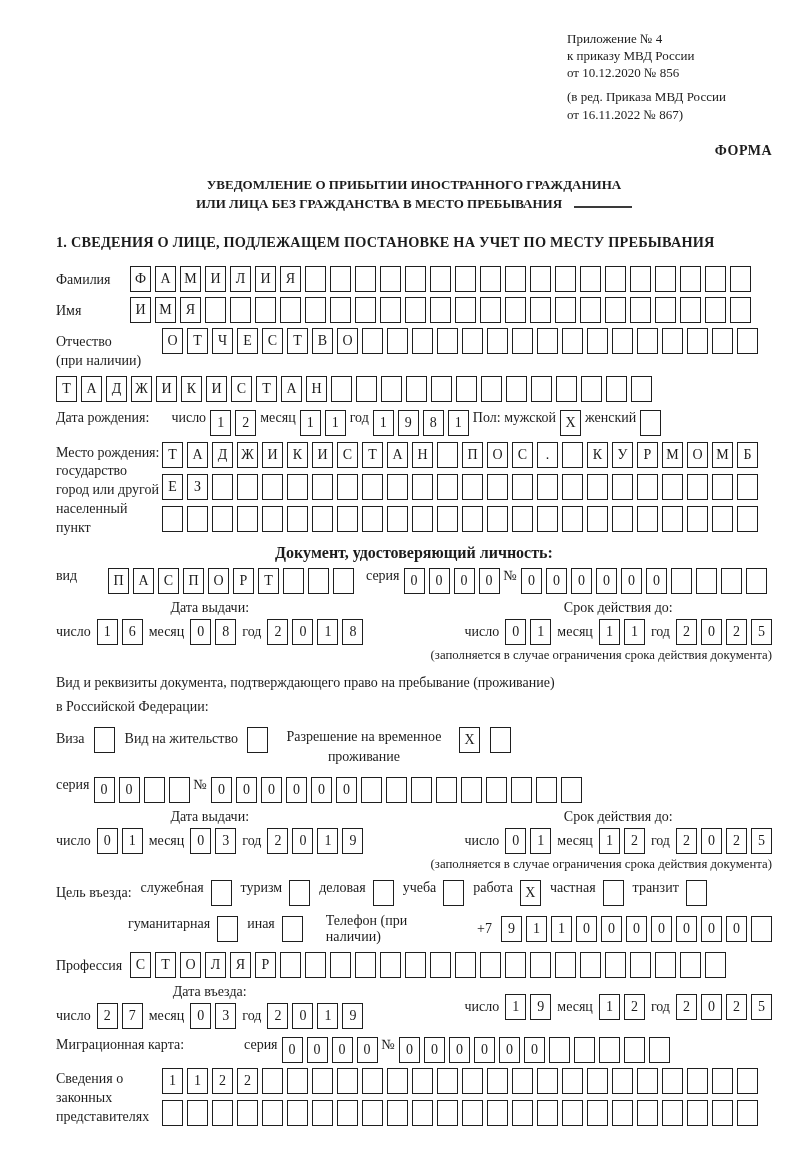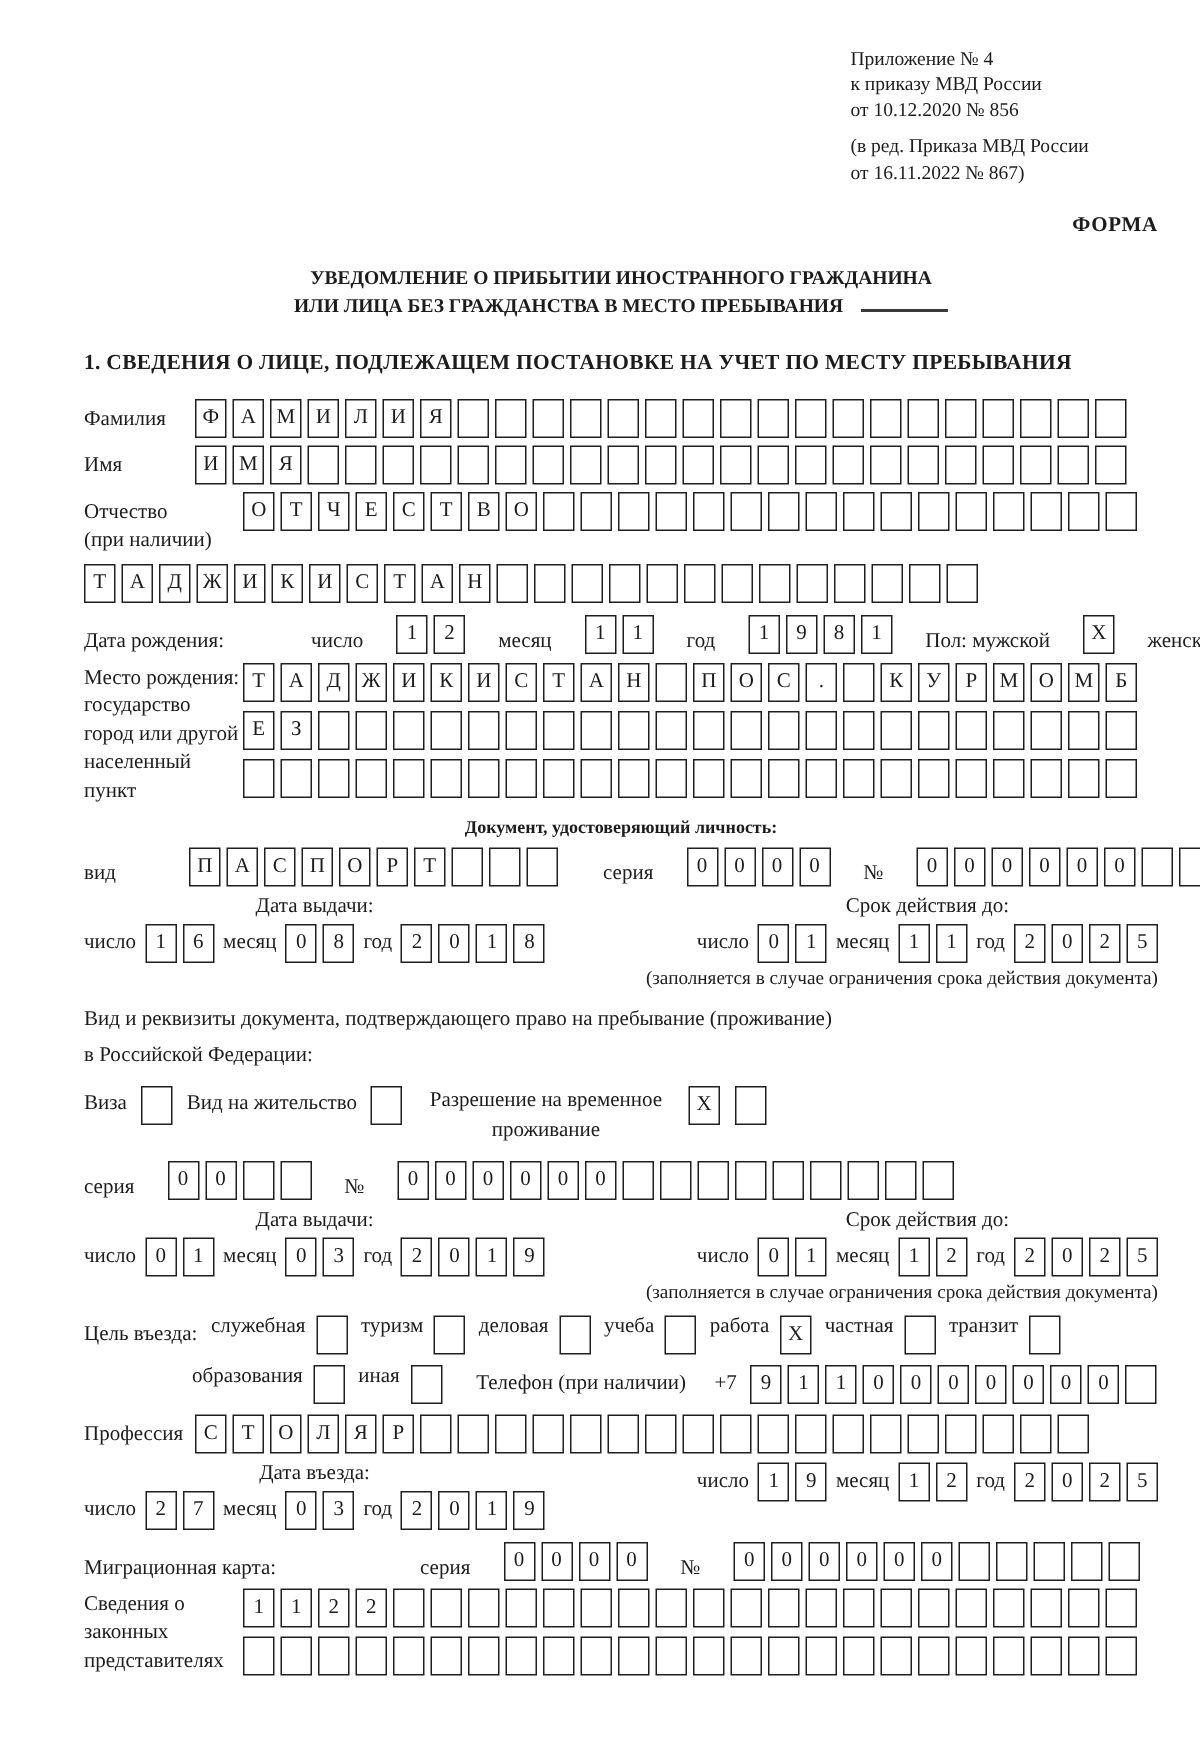--- a/index.html
+++ b/index.html
@@ -24,26 +24,26 @@
   .cells { display: flex; gap: 4px; flex: none; }
   .cell {
     flex: none; width: 21px; height: 26px;
     border: 1.7px solid #1f1f1f;
     display: inline-flex; align-items: center; justify-content: center;
     font-size: 14px; background: #fff;
   }
   .w74 { width: 74px; } .w88 { width: 88px; } .w106 { width: 106px; } .w48 { width: 48px; }
   .stack { display: flex; flex-direction: column; gap: 6px; }
 
-  .inline-row { display: flex; align-items: flex-end; gap: 22px; margin-bottom: 5px; flex-wrap: nowrap; }
+  .inline-row { display: flex; align-items: flex-start; gap: 4px; margin-bottom: 5px; flex-wrap: nowrap; }
   .inline-row .t { flex: none; }
 
-  .doc-title { text-align: center; font-weight: bold; font-size: 12px; margin: 6px 0 6px 0; }
-
-  .dgrow { display: flex; justify-content: space-between; margin-top: 6px; }
+  .doc-title { text-align: center; font-weight: bold; font-size: 16px; margin: 6px 0 6px 0; }
+
+  .dgrow { display: flex; justify-content: space-between; margin-top: 6px; align-items: center; }
   .dgroup { flex: none; }
   .dg-title { text-align: center; margin-bottom: 3px; }
   .dg-line { display: flex; align-items: center; gap: 6px; }
   .note { text-align: right; font-size: 12.8px; margin-top: 3px; margin-bottom: 8px; }
 
   .intro { line-height: 1.7; margin-top: 4px; }
   .opts-row { display: flex; align-items: flex-start; gap: 10px; margin-top: 8px; margin-bottom: 10px; }
   .opt { display: flex; align-items: flex-start; gap: 9px; }
   .opt-label { padding-top: 4px; }
   .opt-label.c2 { width: 172px; text-align: center; line-height: 1.45; padding-top: 0; }
@@ -553,21 +553,21 @@
   <span class="popt">
     <span>транзит</span>
     <span class="cells">
         <span class="cell"></span>
       </span>
   </span>
 </div>
 
 <div class="purpose-row indent75">
   <span class="popt">
-    <span>образования</span>
+    <span>гуманитарная</span>
     <span class="cells">
         <span class="cell"></span>
       </span>
   </span>
   <span class="popt">
     <span>иная</span>
     <span class="cells">
         <span class="cell"></span>
       </span>
   </span>

